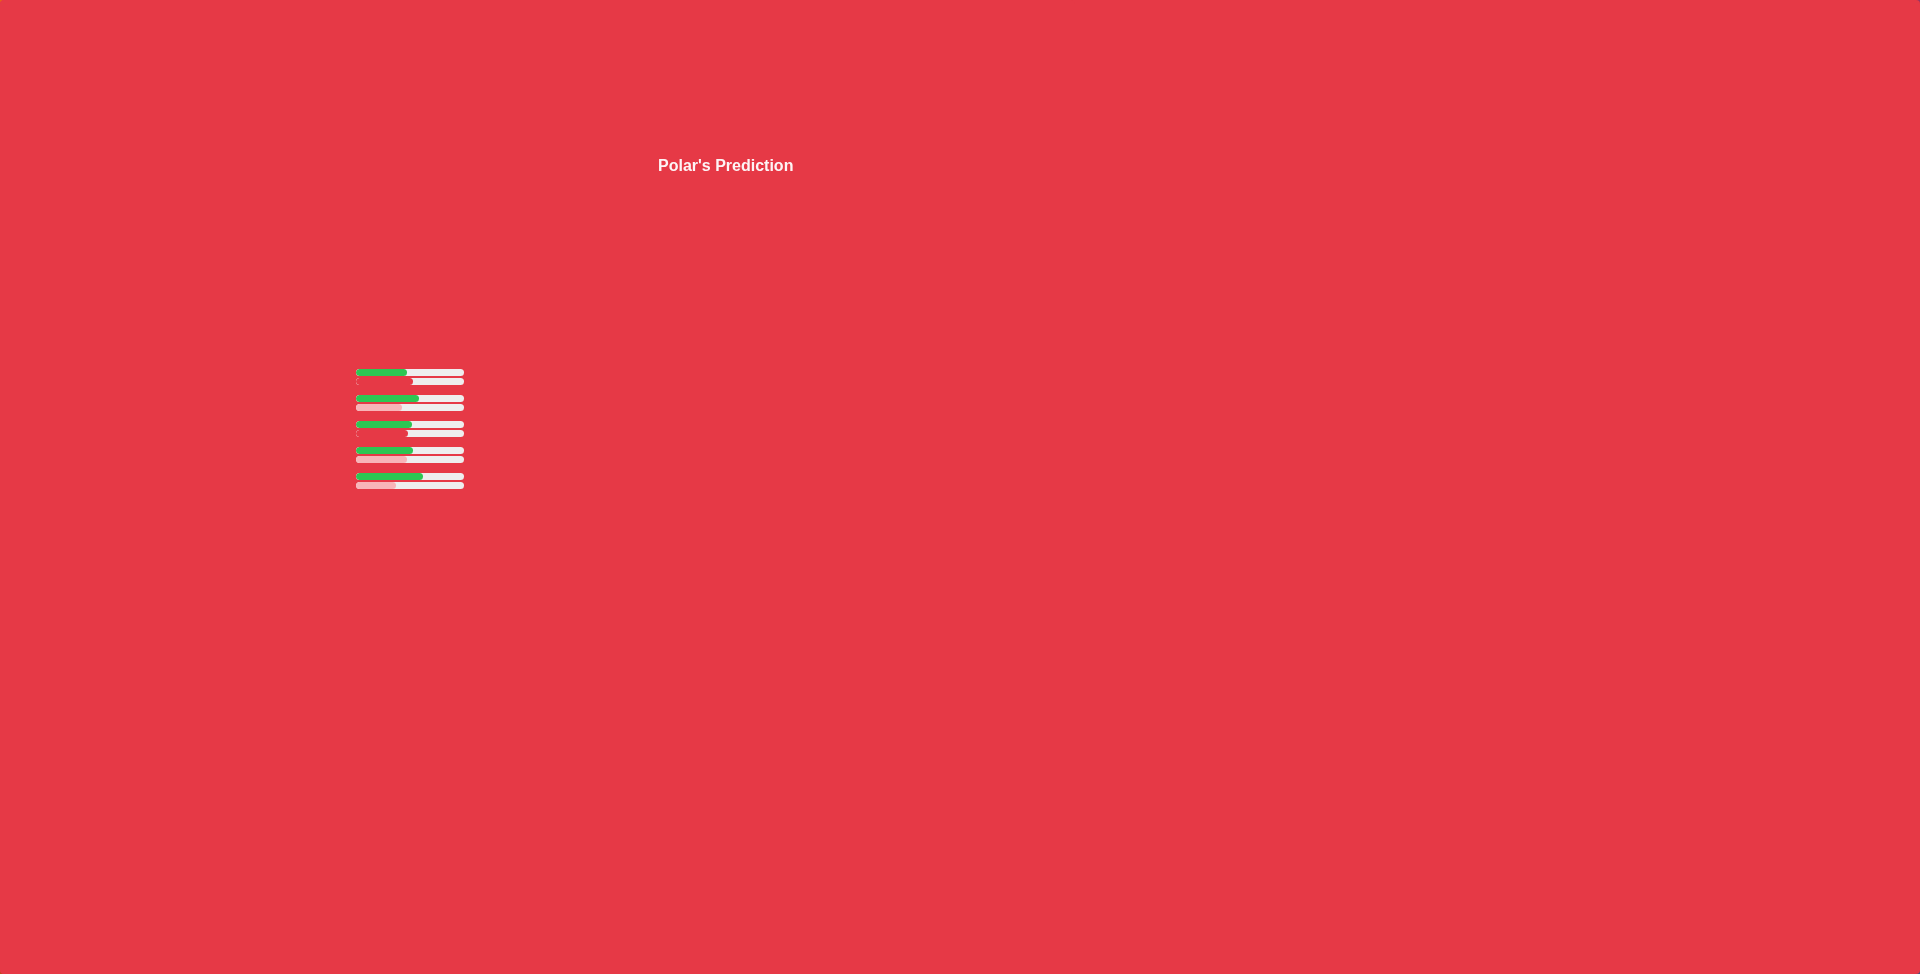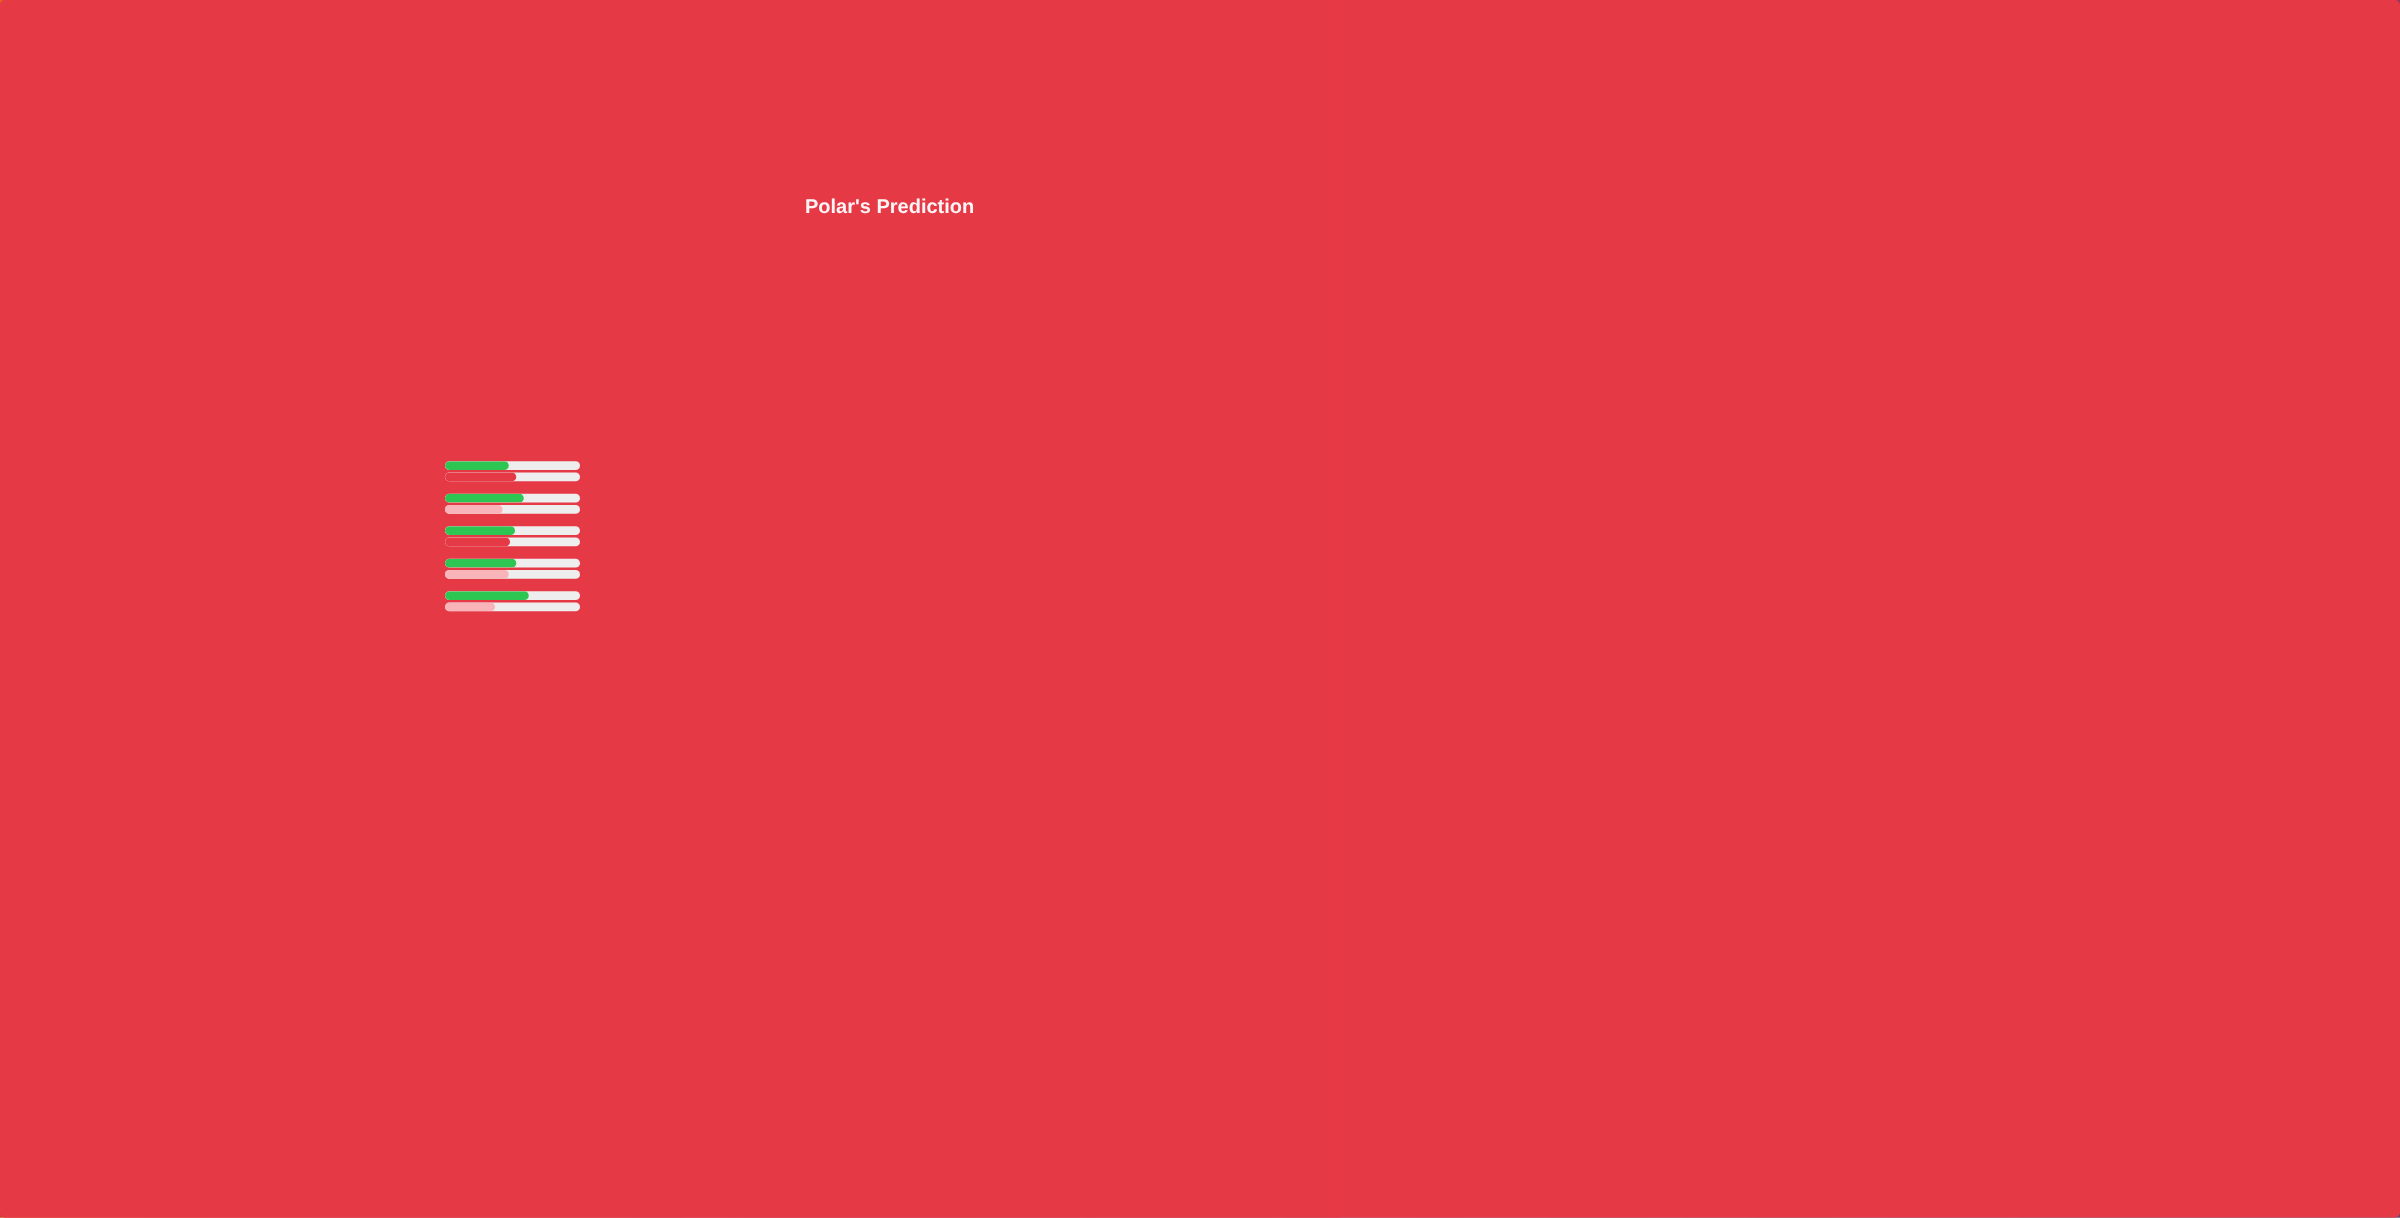--- a/index.html
+++ b/index.html
@@ -13,21 +13,21 @@
       font-family: -apple-system, BlinkMacSystemFont, 'Segoe UI', sans-serif;
     }
     .main-card {
       background: #fff;
       border-radius: 20px;
       width: 1380px;
       min-height: 760px;
       padding: 28px 28px 28px 28px;
       display: flex;
       flex-direction: row;
-      gap: 6px;
+      gap: 20px;
       box-shadow: 0 8px 40px rgba(0,0,0,0.18);
     }
     
     .left-col {
       width: 320px;
       flex-shrink: 0;
       display: flex;
       flex-direction: column;
       gap: 16px;
     }

